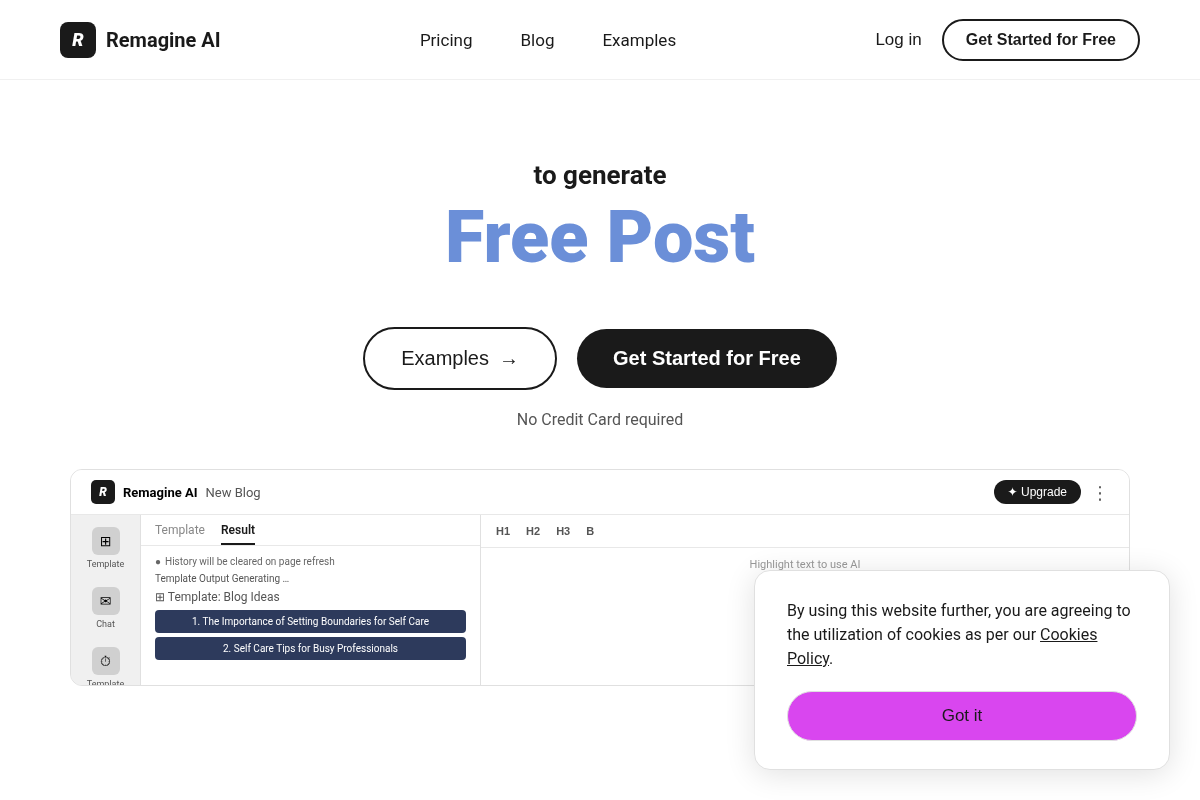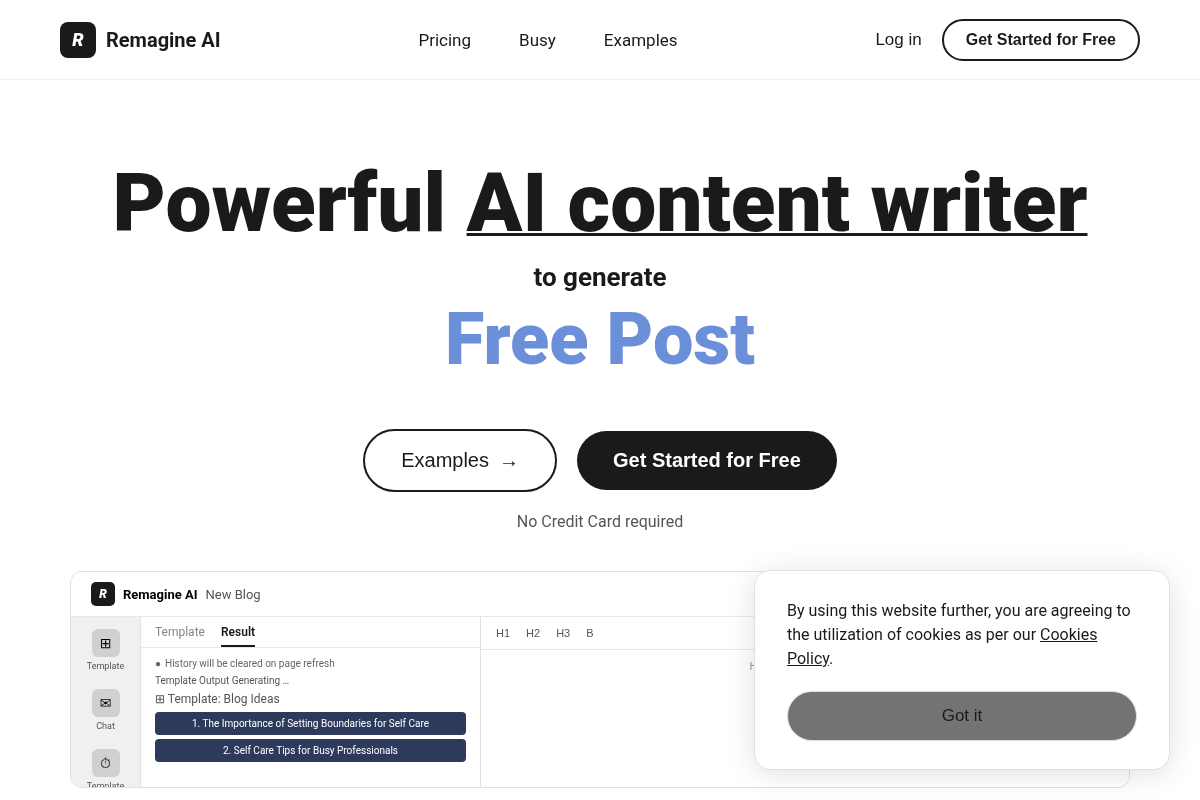--- a/index.html
+++ b/index.html
@@ -368,20 +368,21 @@
       border-bottom: 1px solid #e8e8e8;
     }
 
     .toolbar-btn {
       font-size: 11px;
       color: #555;
       background: none;
       border: none;
       cursor: pointer;
       padding: 2px 5px;
+      font-weight: bold;
     }
 
     .right-panel-content {
       padding: 10px 14px;
       font-size: 11px;
       color: #999;
     }
 
     
     .cookie-banner {
@@ -405,55 +406,52 @@
     }
 
     .cookie-link {
       color: #1a1a1a;
       text-decoration: underline;
       cursor: pointer;
     }
 
     .got-it-btn {
       width: 100%;
-      background: #737373;
+      background: #d946ef;
       color: #1a1a1a;
       border: 1px solid #e0e0e0;
       border-radius: 50px;
       padding: 14px;
       font-size: 17px;
       font-weight: 500;
       cursor: pointer;
     }
   </style>
 </head>
 <body>
 
 <header class="header">
   <div class="logo-area">
     <div class="logo-icon">R</div>
     <span class="logo-text">Remagine AI</span>
   </div>
 
   <nav class="nav-links">
     <a class="nav-link">Pricing</a>
-    <a class="nav-link">Busy</a>
+    <a class="nav-link">Blog</a>
     <a class="nav-link">Examples</a>
   </nav>
 
   <div class="nav-actions">
     <button class="login-btn">Log in</button>
     <button class="cta-btn-header">Get Started for Free</button>
   </div>
 </header>
 
 <section class="hero">
-  <h1 class="hero-title">
-    <span>Powerful </span><span class="underlined">AI content writer</span>
-  </h1>
   <p class="hero-subtitle">to generate</p>
   <div class="hero-type">Free Post</div>
 
   <div class="cta-buttons">
     <button class="examples-btn">
       <span>Examples</span>
       <span>→</span>
     </button>
     <button class="get-started-btn">Get Started for Free</button>
   </div>

